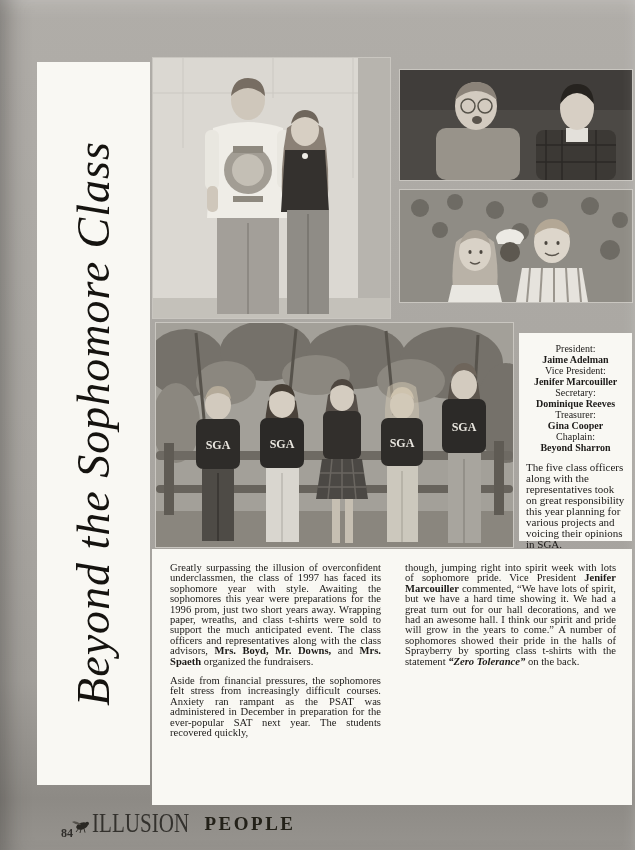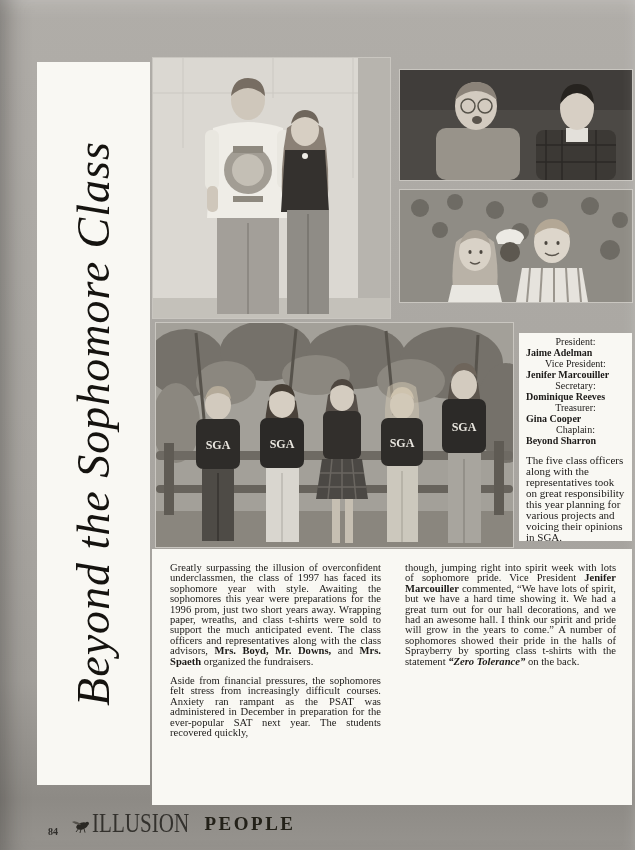--- a/index.html
+++ b/index.html
@@ -31,36 +31,36 @@
 
   
   .photo{background:#777;outline:1px solid #c9c6c0;}
   .photo svg{display:block;}
   .photo-main{left:153px;top:58px;width:237px;height:260px;}
   .photo-boys{left:400px;top:70px;width:232px;height:110px;}
   .photo-girls{left:400px;top:190px;width:232px;height:112px;}
   .photo-sga{left:156px;top:323px;width:357px;height:224px;}
 
   
-  .officers-box{left:519px;top:333px;width:113px;height:208px;padding:3px 7px 6px 7px;box-sizing:border-box;}
+  .officers-box{left:519px;top:333px;width:113px;height:208px;padding:10px 7px 6px 7px;box-sizing:border-box;}
   .off-role{font-size:10px;line-height:11px;text-align:center;}
-  .off-name{font-size:10px;line-height:11px;font-weight:bold;}
+  .off-name{font-size:10px;line-height:11px;text-align:center;font-weight:bold;}
   .off-caption{margin-top:9px;font-size:11px;line-height:11px;text-align:left;}
 
   
   .article{left:152px;top:549px;width:480px;height:256px;padding:14px 16px 10px 18px;box-sizing:border-box;
     display:flex;gap:24px;}
   .col{width:216px;font-size:10.6px;line-height:10.4px;text-align:justify;}
   .col p{margin:0 0 9px 0;}
   .b{font-weight:bold;}
   .i{font-style:italic;}
 
   
   .footer{left:0;top:806px;width:635px;height:44px;display:flex;align-items:center;}
-  .pagenum{position:absolute;left:48px;top:20px;font-size:10px;font-weight:bold;color:#2f2d2a;}
+  .pagenum{position:absolute;left:61px;top:20px;font-size:12px;font-weight:bold;color:#2f2d2a;}
   .logo-row{position:absolute;left:72px;top:2px;display:flex;align-items:center;}
   .fly{margin-right:2px;margin-top:4px;}
   .illusion{font-size:27px;letter-spacing:0px;color:#33312d;transform:scaleX(.78);transform-origin:left center;
     font-family:"Liberation Serif",serif;}
   .people{font-size:19px;font-weight:bold;letter-spacing:2.5px;color:#232119;margin-left:-12px;}
 </style>
 </head>
 <body>
 
 <div class="page">

